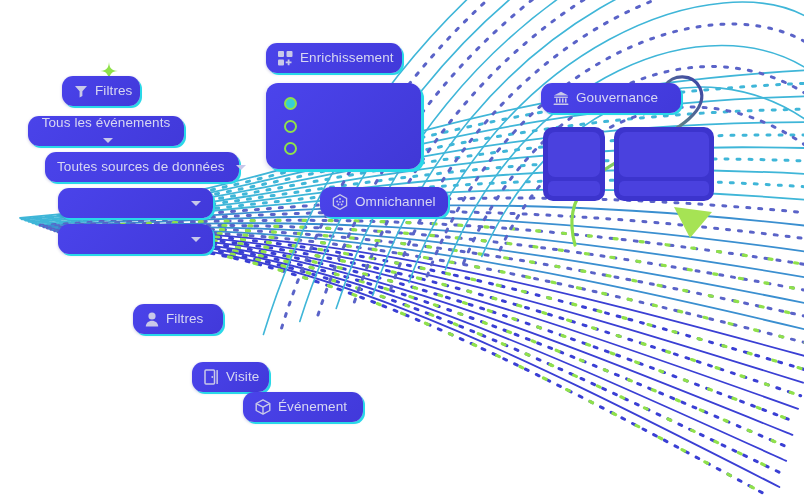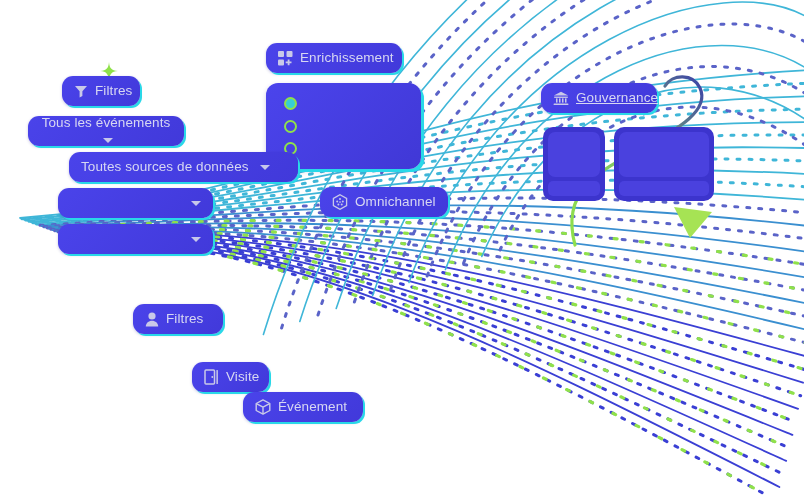--- a/index.html
+++ b/index.html
@@ -213,21 +213,21 @@
       </svg>
     </span>
     <span class="lbl">Filtres</span>
   </div>
 
   <div class="pill" style="left:28px; top:116px; width:156px;flex-direction:column;">
     <span class="lbl">Tous les événements</span>
     <span class="caret"></span>
   </div>
 
-  <div class="pill" style="left:45px; top:152px; width:229px;margin-left:24px;">
+  <div class="pill" style="left:45px; top:152px; width:194px;">
     <span class="lbl">Toutes sources de données</span>
     <span class="caret"></span>
   </div>
 
   <div class="pill blank" style="left:58px; top:188px; width:155px;">
     <span class="lbl"></span>
     <span class="caret"></span>
   </div>
 
   <div class="pill blank" style="left:58px; top:224px; width:155px;">
@@ -255,21 +255,21 @@
         <circle cx="5.2" cy="7.4" r="1" fill="#c9c9e8"></circle>
         <circle cx="10.8" cy="7.4" r="1" fill="#c9c9e8"></circle>
         <circle cx="6.4" cy="10.6" r="1" fill="#c9c9e8"></circle>
         <circle cx="9.7" cy="10.6" r="1" fill="#c9c9e8"></circle>
         <circle cx="8" cy="8" r=".85" fill="#c9c9e8"></circle>
       </svg>
     </span>
     <span class="lbl">Omnichannel</span>
   </div>
 
-  <div class="pill" style="left:541px; top:83px; width:116px;text-decoration:underline;">
+  <div class="pill" style="left:541px; top:83px; width:140px;">
     <span>
       <svg width="16" height="15" viewBox="0 0 16 15">
         <path d="M8 .8 15.2 4.6H.8Z" fill="#c9c9e8"></path>
         <rect x="1.2" y="5.6" width="13.6" height="1.3" fill="#c9c9e8"></rect>
         <rect x="3" y="7.4" width="1.5" height="4.2" fill="#c9c9e8"></rect>
         <rect x="6" y="7.4" width="1.5" height="4.2" fill="#c9c9e8"></rect>
         <rect x="9" y="7.4" width="1.5" height="4.2" fill="#c9c9e8"></rect>
         <rect x="12" y="7.4" width="1.5" height="4.2" fill="#c9c9e8"></rect>
         <rect x="0.6" y="12.4" width="14.8" height="1.7" rx=".5" fill="#c9c9e8"></rect>
       </svg>

